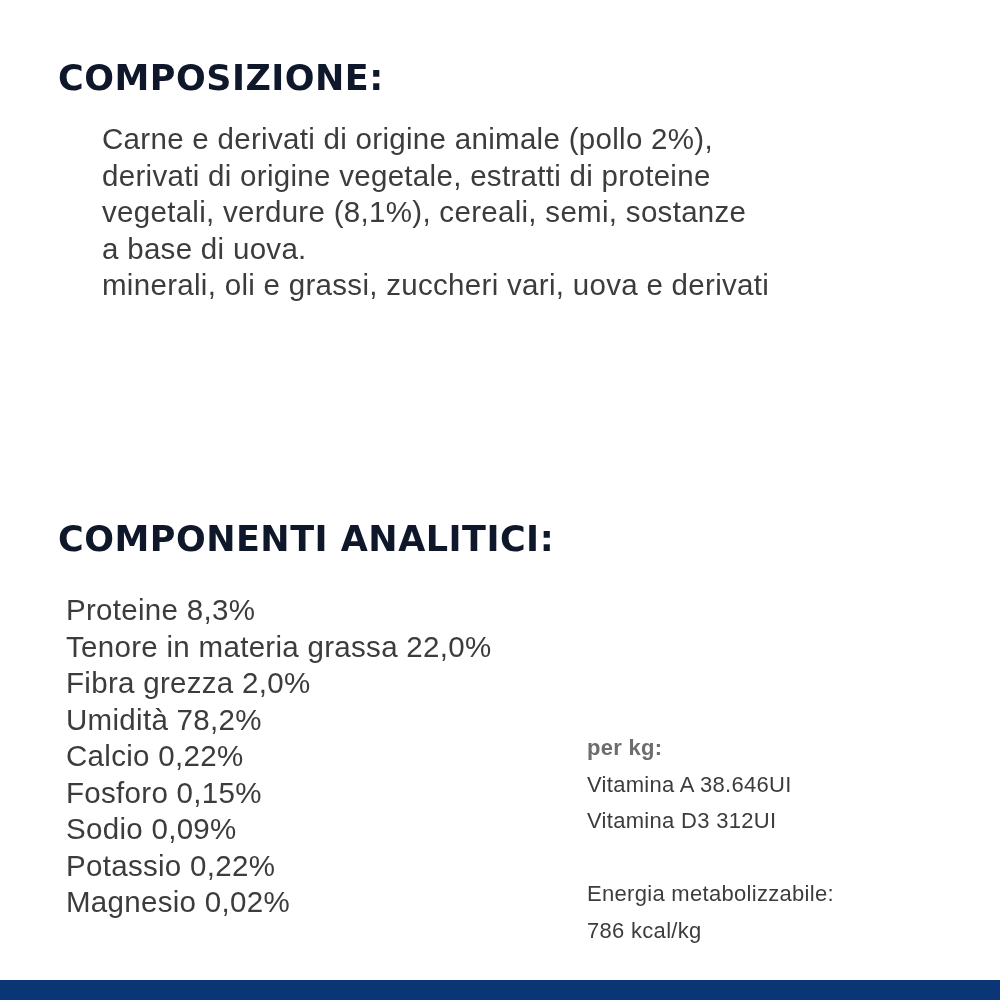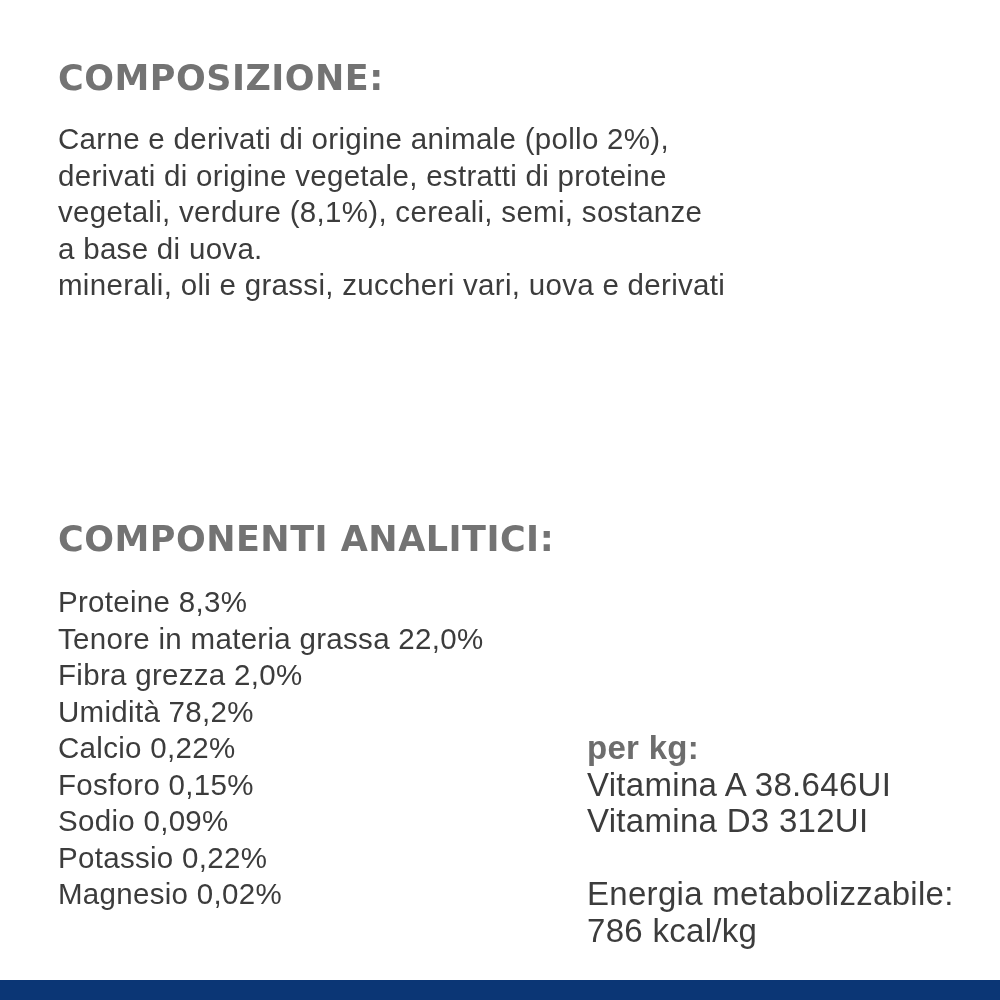--- a/index.html
+++ b/index.html
@@ -14,60 +14,60 @@
       overflow: hidden;
       font-family: "Liberation Sans", "DejaVu Sans", sans-serif;
       color: #3c3c3c;
     }
     .heading {
       position: absolute;
       left: 58px;
       margin: 0;
       font-family: "DejaVu Sans", "Liberation Sans", sans-serif;
       font-weight: bold;
-      color: #737373;
+      color: #0f172a;
       font-size: 35px;
       letter-spacing: 0.5px;
       white-space: nowrap;
     }
     #h-composition { top: 58px; }
     #h-analytic { top: 519px; }
 
     .paragraph {
       position: absolute;
       left: 58px;
       top: 121px;
       width: 900px;
       margin: 0;
       font-size: 29.5px;
       line-height: 36.5px;
       letter-spacing: 0.3px;
       color: #3c3c3c;
     }
-    .paragraph .line { display: block; white-space: nowrap; }
+    .paragraph .line { display: block; white-space: nowrap; margin-left: 44px; }
 
     .analytic-list {
       position: absolute;
       left: 58px;
       top: 584px;
-      margin: 0;
+      margin: 8px;
       padding: 0;
       list-style: none;
       font-size: 29.5px;
       line-height: 36.5px;
       letter-spacing: 0.3px;
       color: #3c3c3c;
     }
     .analytic-list li { white-space: nowrap; }
 
     .per-kg {
       position: absolute;
       left: 587px;
       top: 730px;
-      font-size: 33px;
+      font-size: 22px;
       line-height: 36.5px;
       letter-spacing: 0.3px;
       color: #3c3c3c;
     }
     .per-kg .per-kg-title {
       font-weight: bold;
       color: #6d6d6d;
       display: block;
     }
     .per-kg .row { display: block; white-space: nowrap; }

